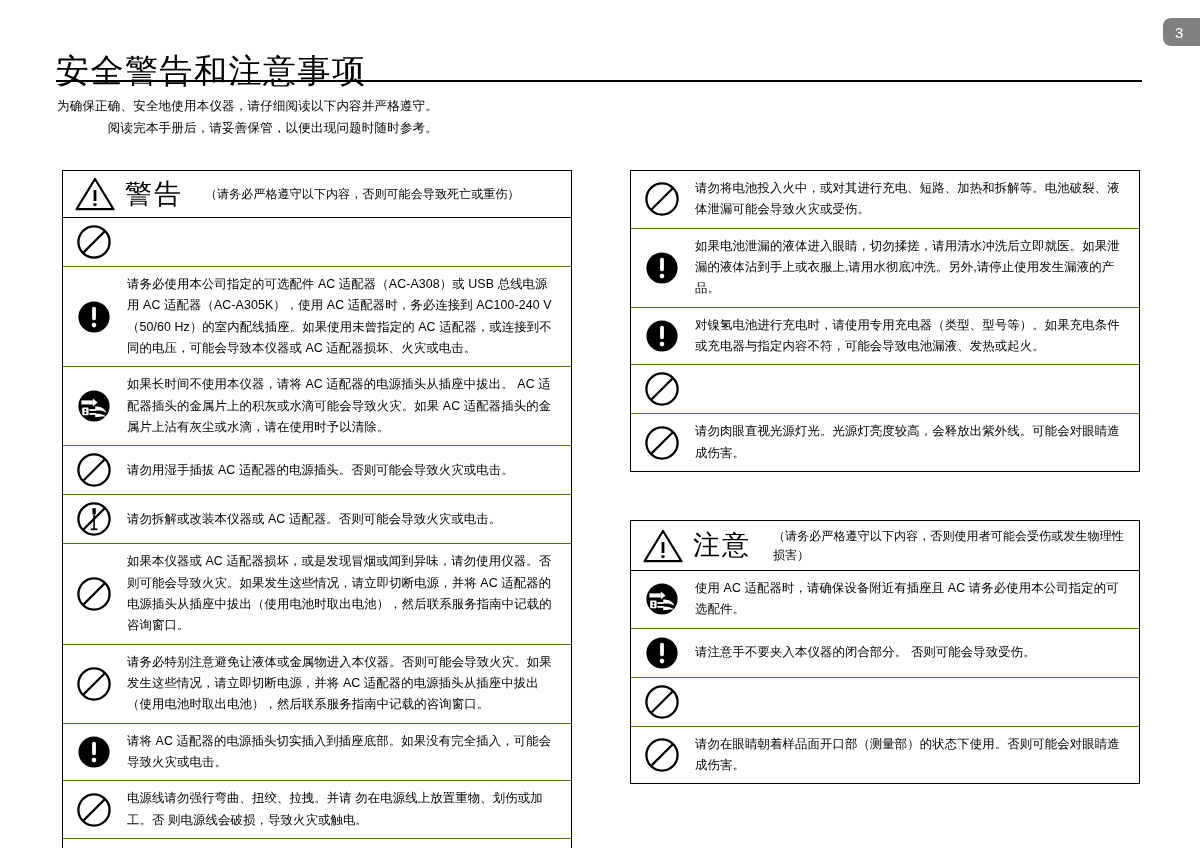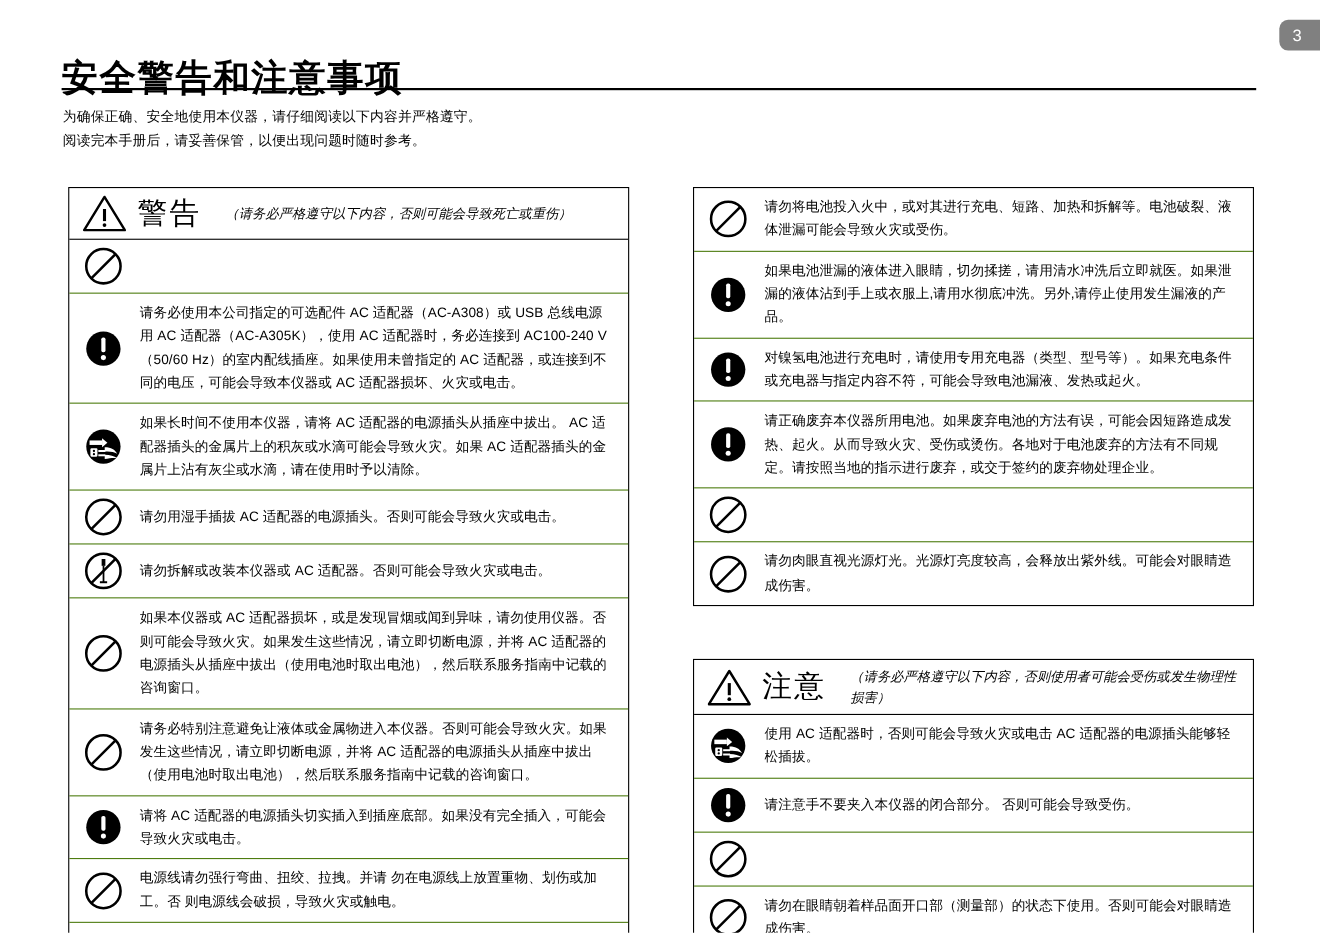--- a/index.html
+++ b/index.html
@@ -34,41 +34,41 @@
     box-sizing: border-box;
     letter-spacing: 0.5px;
   }
 
   
   .page-title {
     position: absolute;
     left: 56px;
     top: 31px;
     font-size: 33px;
-    font-weight: bold;
+    font-weight: normal;
     letter-spacing: 1.5px;
     line-height: 1.1;
   }
   .title-rule {
     position: absolute;
     left: 56px;
     top: 80px;
     width: 1086px;
     height: 0;
     border-top: 2px solid #000;
   }
   .intro {
     position: absolute;
     left: 57px;
     top: 96px;
     font-size: 12.5px;
     line-height: 1.75;
     letter-spacing: 0.2px;
   }
-  .intro div { white-space: nowrap; }
+  .intro div { white-space: nowrap; text-align: right; }
 
   
   .col-left {
     position: absolute;
     left: 62px;
     top: 170px;
     width: 510px;
   }
   .col-right {
     position: absolute;
@@ -100,21 +100,20 @@
     letter-spacing: 2px;
     margin-left: 10px;
     line-height: 1;
   }
   .box-header .hdr-note {
     font-size: 12px;
     line-height: 1.55;
     margin-left: 22px;
     flex: 1;
     letter-spacing: 0.1px;
-    font-style: italic;
   }
 
   .row {
     display: flex;
     align-items: center;
     border-bottom: 1px solid #4d7c0f;
     min-height: 34px;
   }
   .row:last-child { border-bottom: none; }
 
@@ -297,30 +296,20 @@
               <circle cx="18" cy="18" r="15.6" fill="#000"></circle>
               <rect x="16.1" y="7.8" width="3.8" height="13.4" rx="1.6" fill="#fff"></rect>
               <circle cx="18" cy="26.1" r="2.3" fill="#fff"></circle>
             </svg>
           </div>
           <div class="row-text">对镍氢电池进行充电时，请使用专用充电器（类型、型号等）。如果充电条件或充电器与指定内容不符，可能会导致电池漏液、发热或起火。</div>
         </div>
         <div class="row">
           <div class="row-icon">
             <svg width="36" height="36" viewBox="0 0 36 36">
-              <circle cx="18" cy="18" r="15.6" fill="#000"></circle>
-              <rect x="16.1" y="7.8" width="3.8" height="13.4" rx="1.6" fill="#fff"></rect>
-              <circle cx="18" cy="26.1" r="2.3" fill="#fff"></circle>
-            </svg>
-          </div>
-          <div class="row-text">请正确废弃本仪器所用电池。如果废弃电池的方法有误，可能会因短路造成发热、起火。从而导致火灾、受伤或烫伤。各地对于电池废弃的方法有不同规定。请按照当地的指示进行废弃，或交于签约的废弃物处理企业。</div>
-        </div>
-        <div class="row">
-          <div class="row-icon">
-            <svg width="36" height="36" viewBox="0 0 36 36">
               <circle cx="18" cy="18" r="15.6" fill="none" stroke="#000" stroke-width="2.3"></circle>
               <line x1="7.2" y1="28.8" x2="28.8" y2="7.2" stroke="#000" stroke-width="2.3"></line>
             </svg>
           </div>
         </div>
         <div class="row">
           <div class="row-icon">
             <svg width="36" height="36" viewBox="0 0 36 36">
               <circle cx="18" cy="18" r="15.6" fill="none" stroke="#000" stroke-width="2.3"></circle>
               <line x1="7.2" y1="28.8" x2="28.8" y2="7.2" stroke="#000" stroke-width="2.3"></line>
@@ -352,21 +341,21 @@
               <path d="M16.8 10.4 L21.6 14.45 L16.8 18.5 Z" fill="#fff"></path>
               <rect x="6.2" y="19.6" width="6.4" height="7.6" rx="1" fill="#fff"></rect>
               <circle cx="9.4" cy="22" r="1.05" fill="#000"></circle>
               <circle cx="9.4" cy="24.9" r="1.05" fill="#000"></circle>
               <rect x="13.4" y="21.1" width="6.3" height="1.8" fill="#fff"></rect>
               <rect x="13.4" y="25" width="6.3" height="1.8" fill="#fff"></rect>
               <path d="M19.2 18.6 C25.4 18.6 28.2 20.6 30.6 24.6 C27.4 22.9 24.3 22.3 19.2 22.6 Z" fill="#fff"></path>
               <path d="M19.2 25.4 C24.4 25.6 27.6 26.3 30.6 28.6 C26.6 28.0 23.4 28.9 19.2 29.2 Z" fill="#fff"></path>
             </svg>
           </div>
-          <div class="row-text">使用 AC 适配器时，否则可能会导致火灾或电击 AC 适配器的电源插头能够轻松插拔。</div>
+          <div class="row-text">使用 AC 适配器时，请确保设备附近有插座且 AC 请务必使用本公司指定的可选配件。</div>
         </div>
         <div class="row">
           <div class="row-icon">
             <svg width="36" height="36" viewBox="0 0 36 36">
               <circle cx="18" cy="18" r="15.6" fill="#000"></circle>
               <rect x="16.1" y="7.8" width="3.8" height="13.4" rx="1.6" fill="#fff"></rect>
               <circle cx="18" cy="26.1" r="2.3" fill="#fff"></circle>
             </svg>
           </div>
           <div class="row-text">请注意手不要夹入本仪器的闭合部分。 否则可能会导致受伤。</div>

